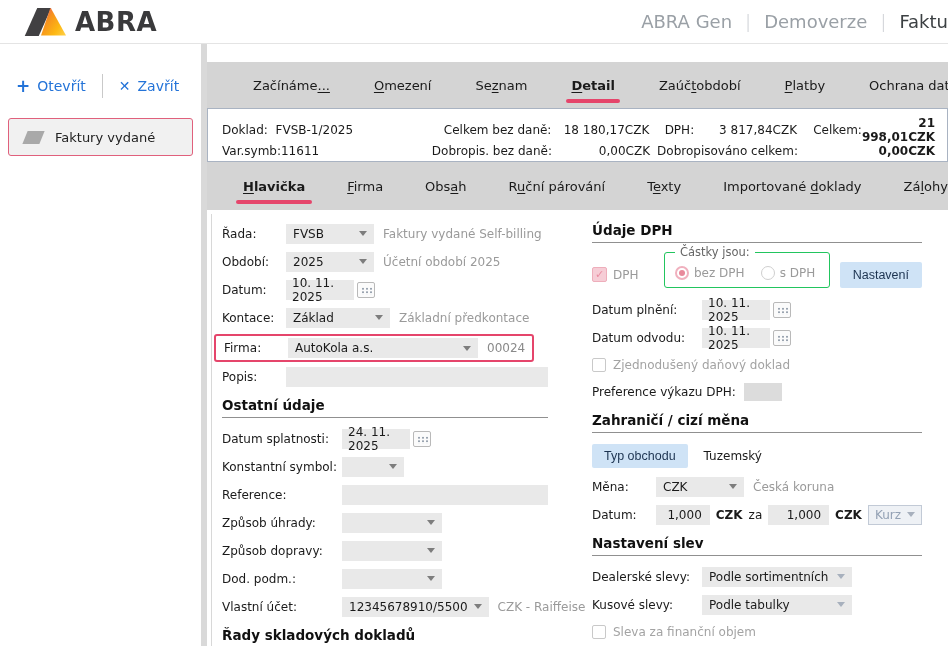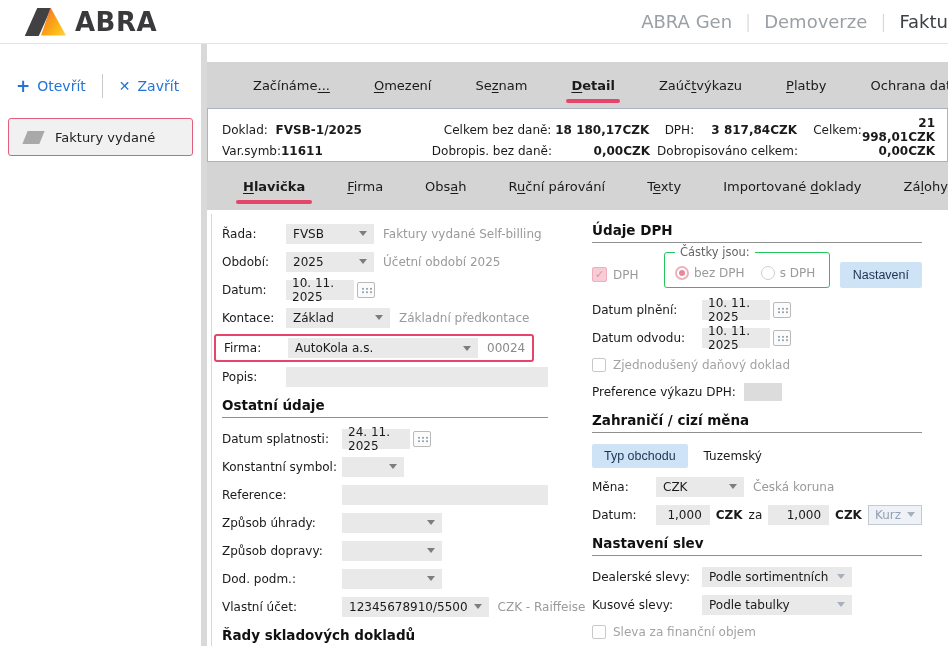--- a/index.html
+++ b/index.html
@@ -46,21 +46,21 @@
   .subtab { position:relative; cursor:pointer; white-space:nowrap; }
   .subtab.active { font-weight:bold; }
   .subtab.active::after { content:""; position:absolute; left:-7px; right:-7px; bottom:-10px; height:4px; background:#e5456b; border-radius:2px; }
   .subtab:last-child { margin-left:auto; margin-right:2px; }
   
   .infobar { height:54px; border:1px solid #a9b3c2; background:#fff; padding:7px 12px 7px 14px;
     display:flex; flex-direction:column; justify-content:space-between; flex-shrink:0; }
   .inforow { display:flex; align-items:center; }
   .ic { white-space:nowrap; overflow:visible; }
   .ic.r { text-align:right; }
-  .ic.b { font-weight:bold; }
+  .ic.b { font-weight:normal; }
   .w180{width:180px;} .w150{width:150px;} .w98{width:98px;} .w45{width:45px;} .w103{width:103px;} .w65{width:65px;} .w148{width:148px;}
   .icflex { flex:1; text-align:right; font-weight:bold; }
   
   .form-area { flex:1; display:flex; padding:12px 0 0 15px; position:relative; background:#fff; overflow:hidden; }
   .form-area::before { content:""; position:absolute; left:4px; top:4px; bottom:0; width:1px; background:#d8d8d8; }
   .col-left { width:326px; flex-shrink:0; }
   .col-right { width:330px; margin-left:44px; flex-shrink:0; }
   .frow { display:flex; align-items:center; height:23px; margin-bottom:5px; }
   .flabel { width:120px; flex-shrink:0; }
   .flabel-s { width:64px; flex-shrink:0; }
@@ -147,21 +147,21 @@
   <div class="vstrip"></div>
 
   <main class="main">
     <div class="main-spacer"></div>
 
     <nav class="tabs">
       <div class="tab"><span>Začínáme</span><span class="mn">...</span><span></span></div>
       <div class="tab"><span></span><span class="mn">O</span><span>mezení</span></div>
       <div class="tab"><span>Se</span><span class="mn">z</span><span>nam</span></div>
       <div class="tab active"><span></span><span class="mn">D</span><span>etail</span></div>
-      <div class="tab"><span>Zaúč</span><span class="mn">t</span><span>výkazu</span></div>
+      <div class="tab"><span>Zaúč</span><span class="mn">t</span><span>období</span></div>
       <div class="tab"><span></span><span class="mn">P</span><span>latby</span></div>
       <div class="tab"><span>Ochrana dat</span><span class="mn"></span><span></span></div>
     </nav>
 
     <div class="infobar">
       <div class="inforow">
         <span class="ic w180"><span>Doklad:</span>&nbsp;&nbsp;<span class="ic b">FVSB-1/2025</span></span>
         <span class="ic r w150">Celkem bez daně:</span>
         <span class="ic r b w98">18 180,17CZK</span>
         <span class="ic r w45">DPH:</span>

